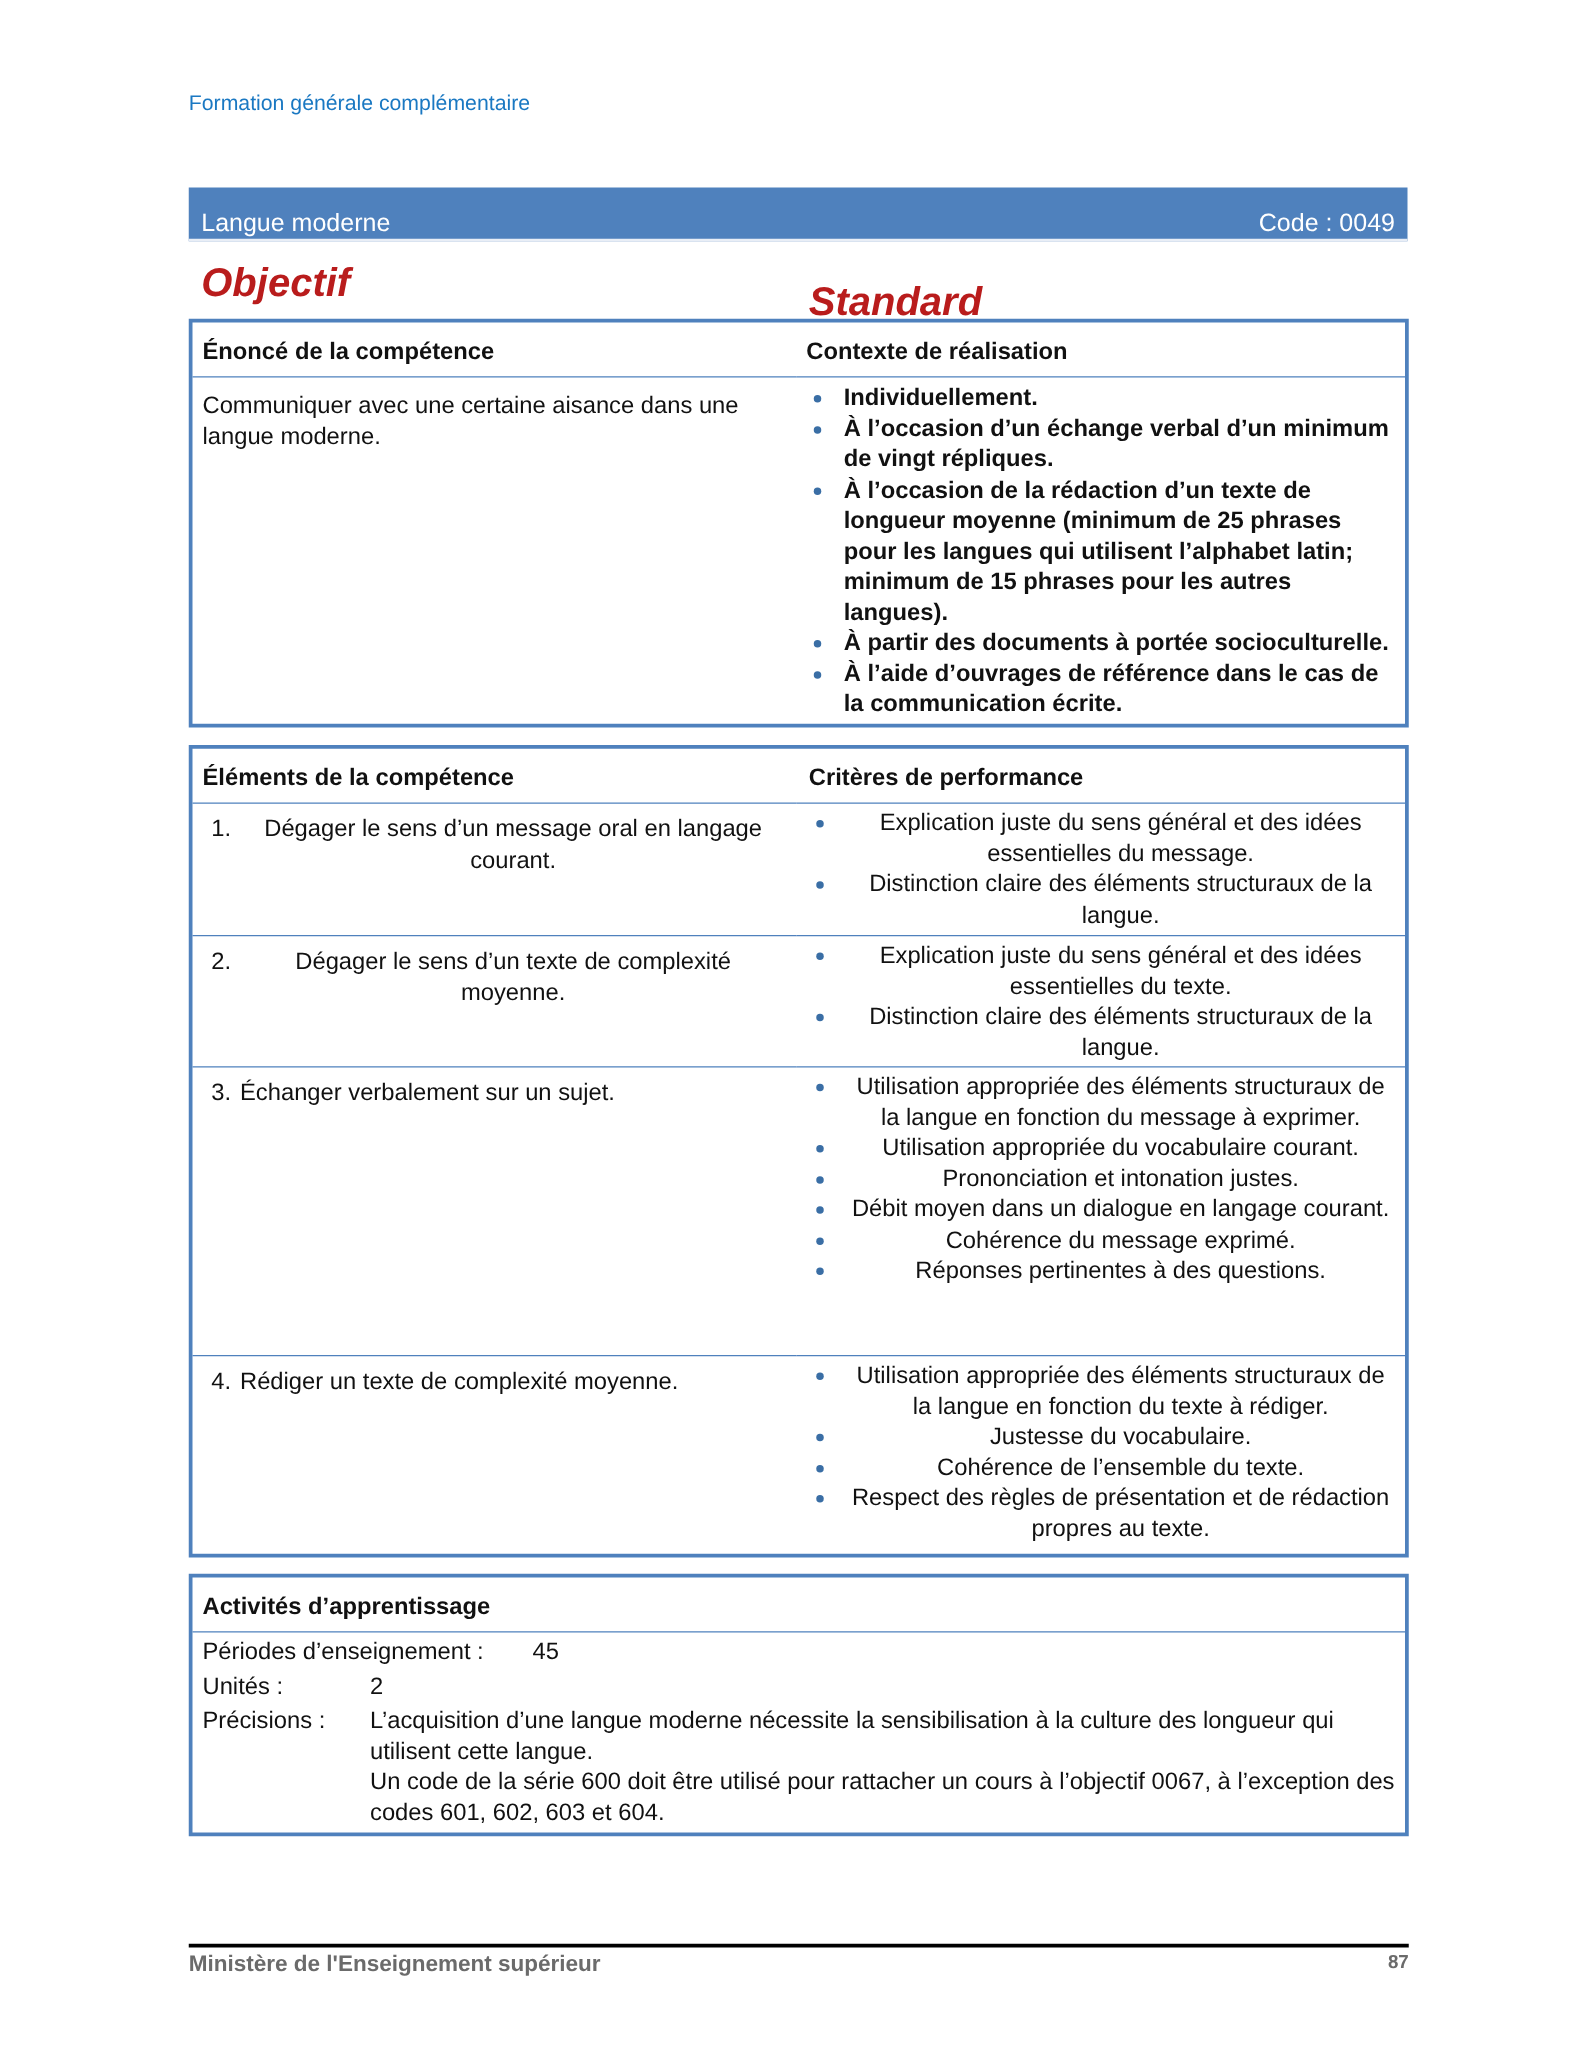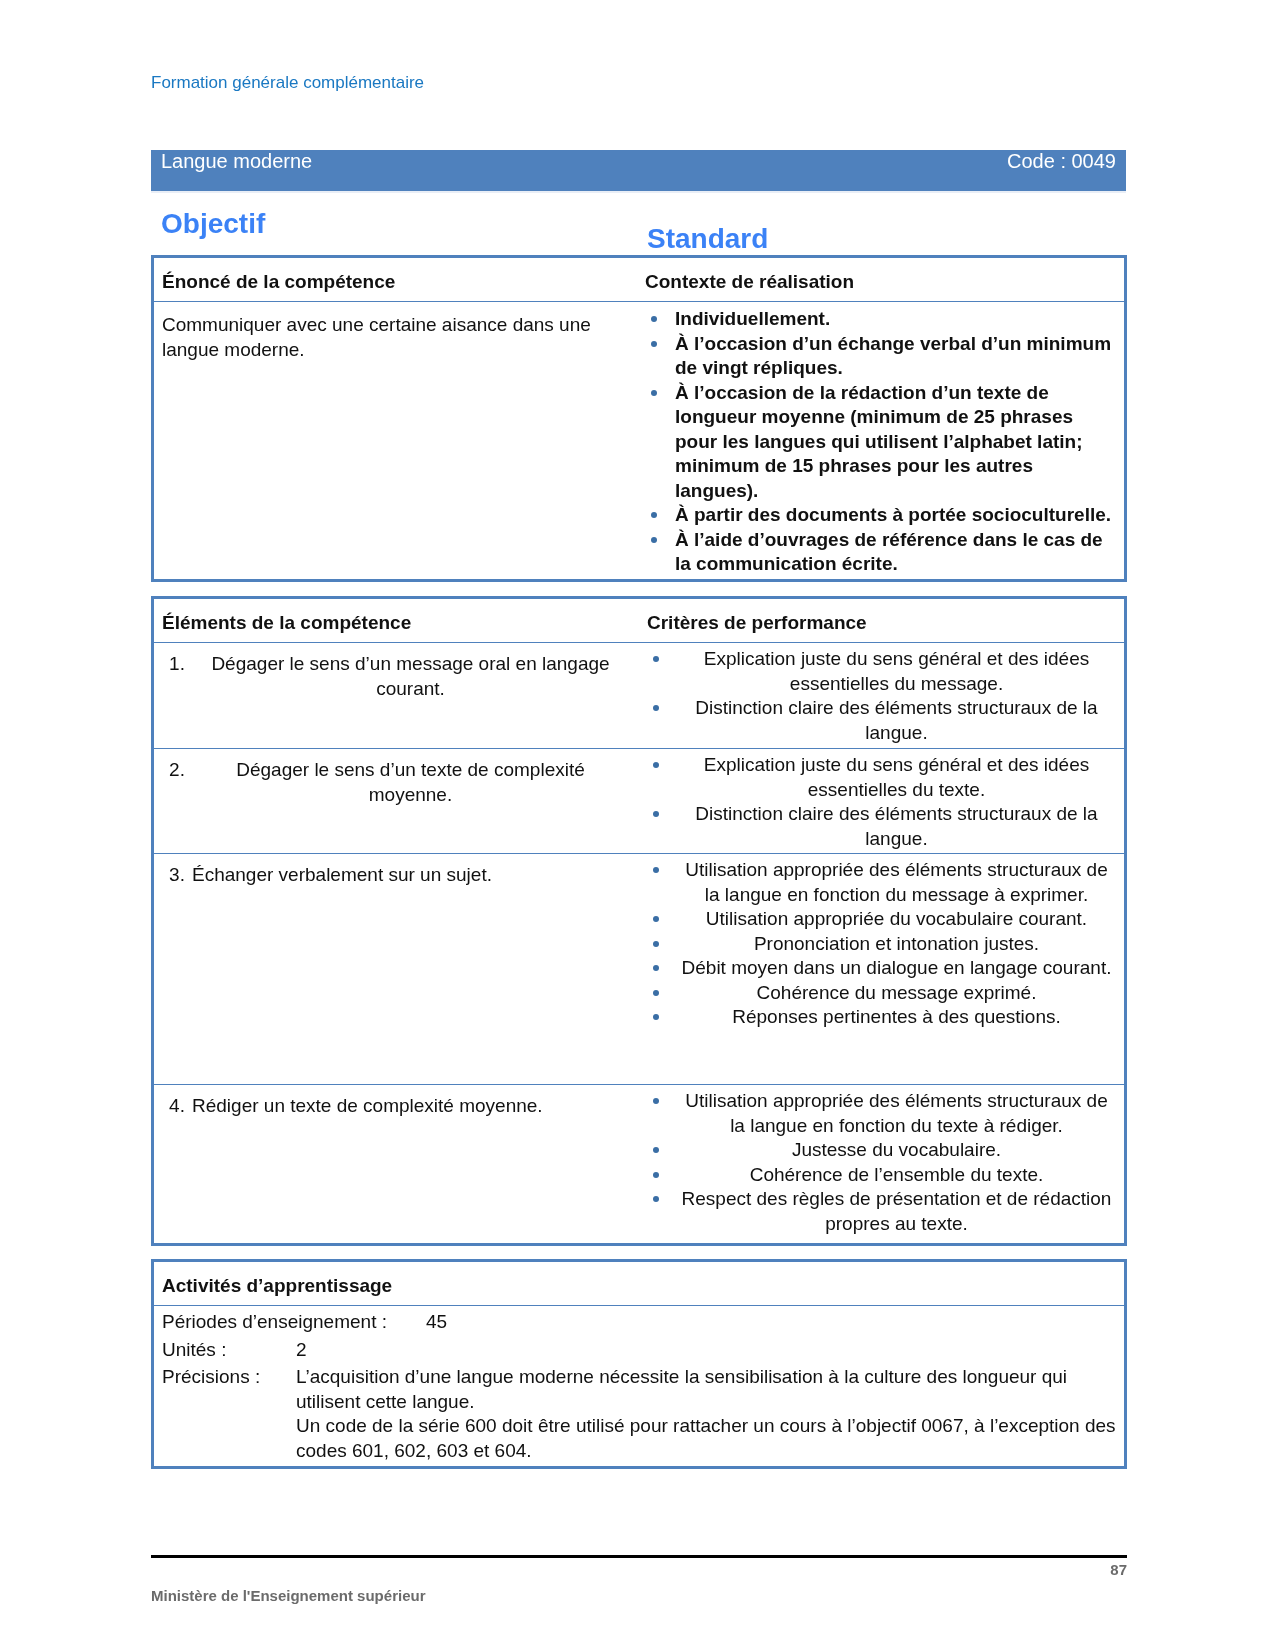--- a/index.html
+++ b/index.html
@@ -27,33 +27,34 @@
       left: 151px;
       top: 150px;
       width: 975px;
       height: 43px;
       background: #4f81bd;
       color: #ffffff;
       font-size: 20px;
       box-sizing: border-box;
       padding: 0 10px;
       display: flex;
-      align-items: flex-start;
+      align-items: flex-end;
       justify-content: space-between;
       border-bottom: 2px solid #e9eef6;
     }
     .section-labels {
       position: absolute;
       left: 161px;
       top: 208px;
       width: 960px;
       height: 32px;
-      font-size: 28px;
-      font-weight: bold;
-      color: #3b82f6;
+      font-size: 32px;
+      font-weight: bold;
+      font-style: italic;
+      color: #b91c1c;
     }
     .section-labels .objectif { position: absolute; left: 0; top: 0; }
     .section-labels .standard { position: absolute; left: 486px; top: 15px; }
 
     .box {
       position: absolute;
       left: 151px;
       width: 976px;
       box-sizing: border-box;
       border: 3px solid #4f81bd;
@@ -128,24 +129,23 @@
       left: 151px;
       top: 1555px;
       width: 976px;
       height: 3px;
       background: #000;
     }
     .footer-left {
       position: absolute;
       left: 151px;
       top: 1561px;
-      font-size: 15px;
+      font-size: 18px;
       font-weight: bold;
       color: #6b6b6b;
-      margin-top: 26px;
     }
     .footer-right {
       position: absolute;
       right: 148px;
       top: 1561px;
       font-size: 15px;
       font-weight: bold;
       color: #6b6b6b;
     }
   </style>

